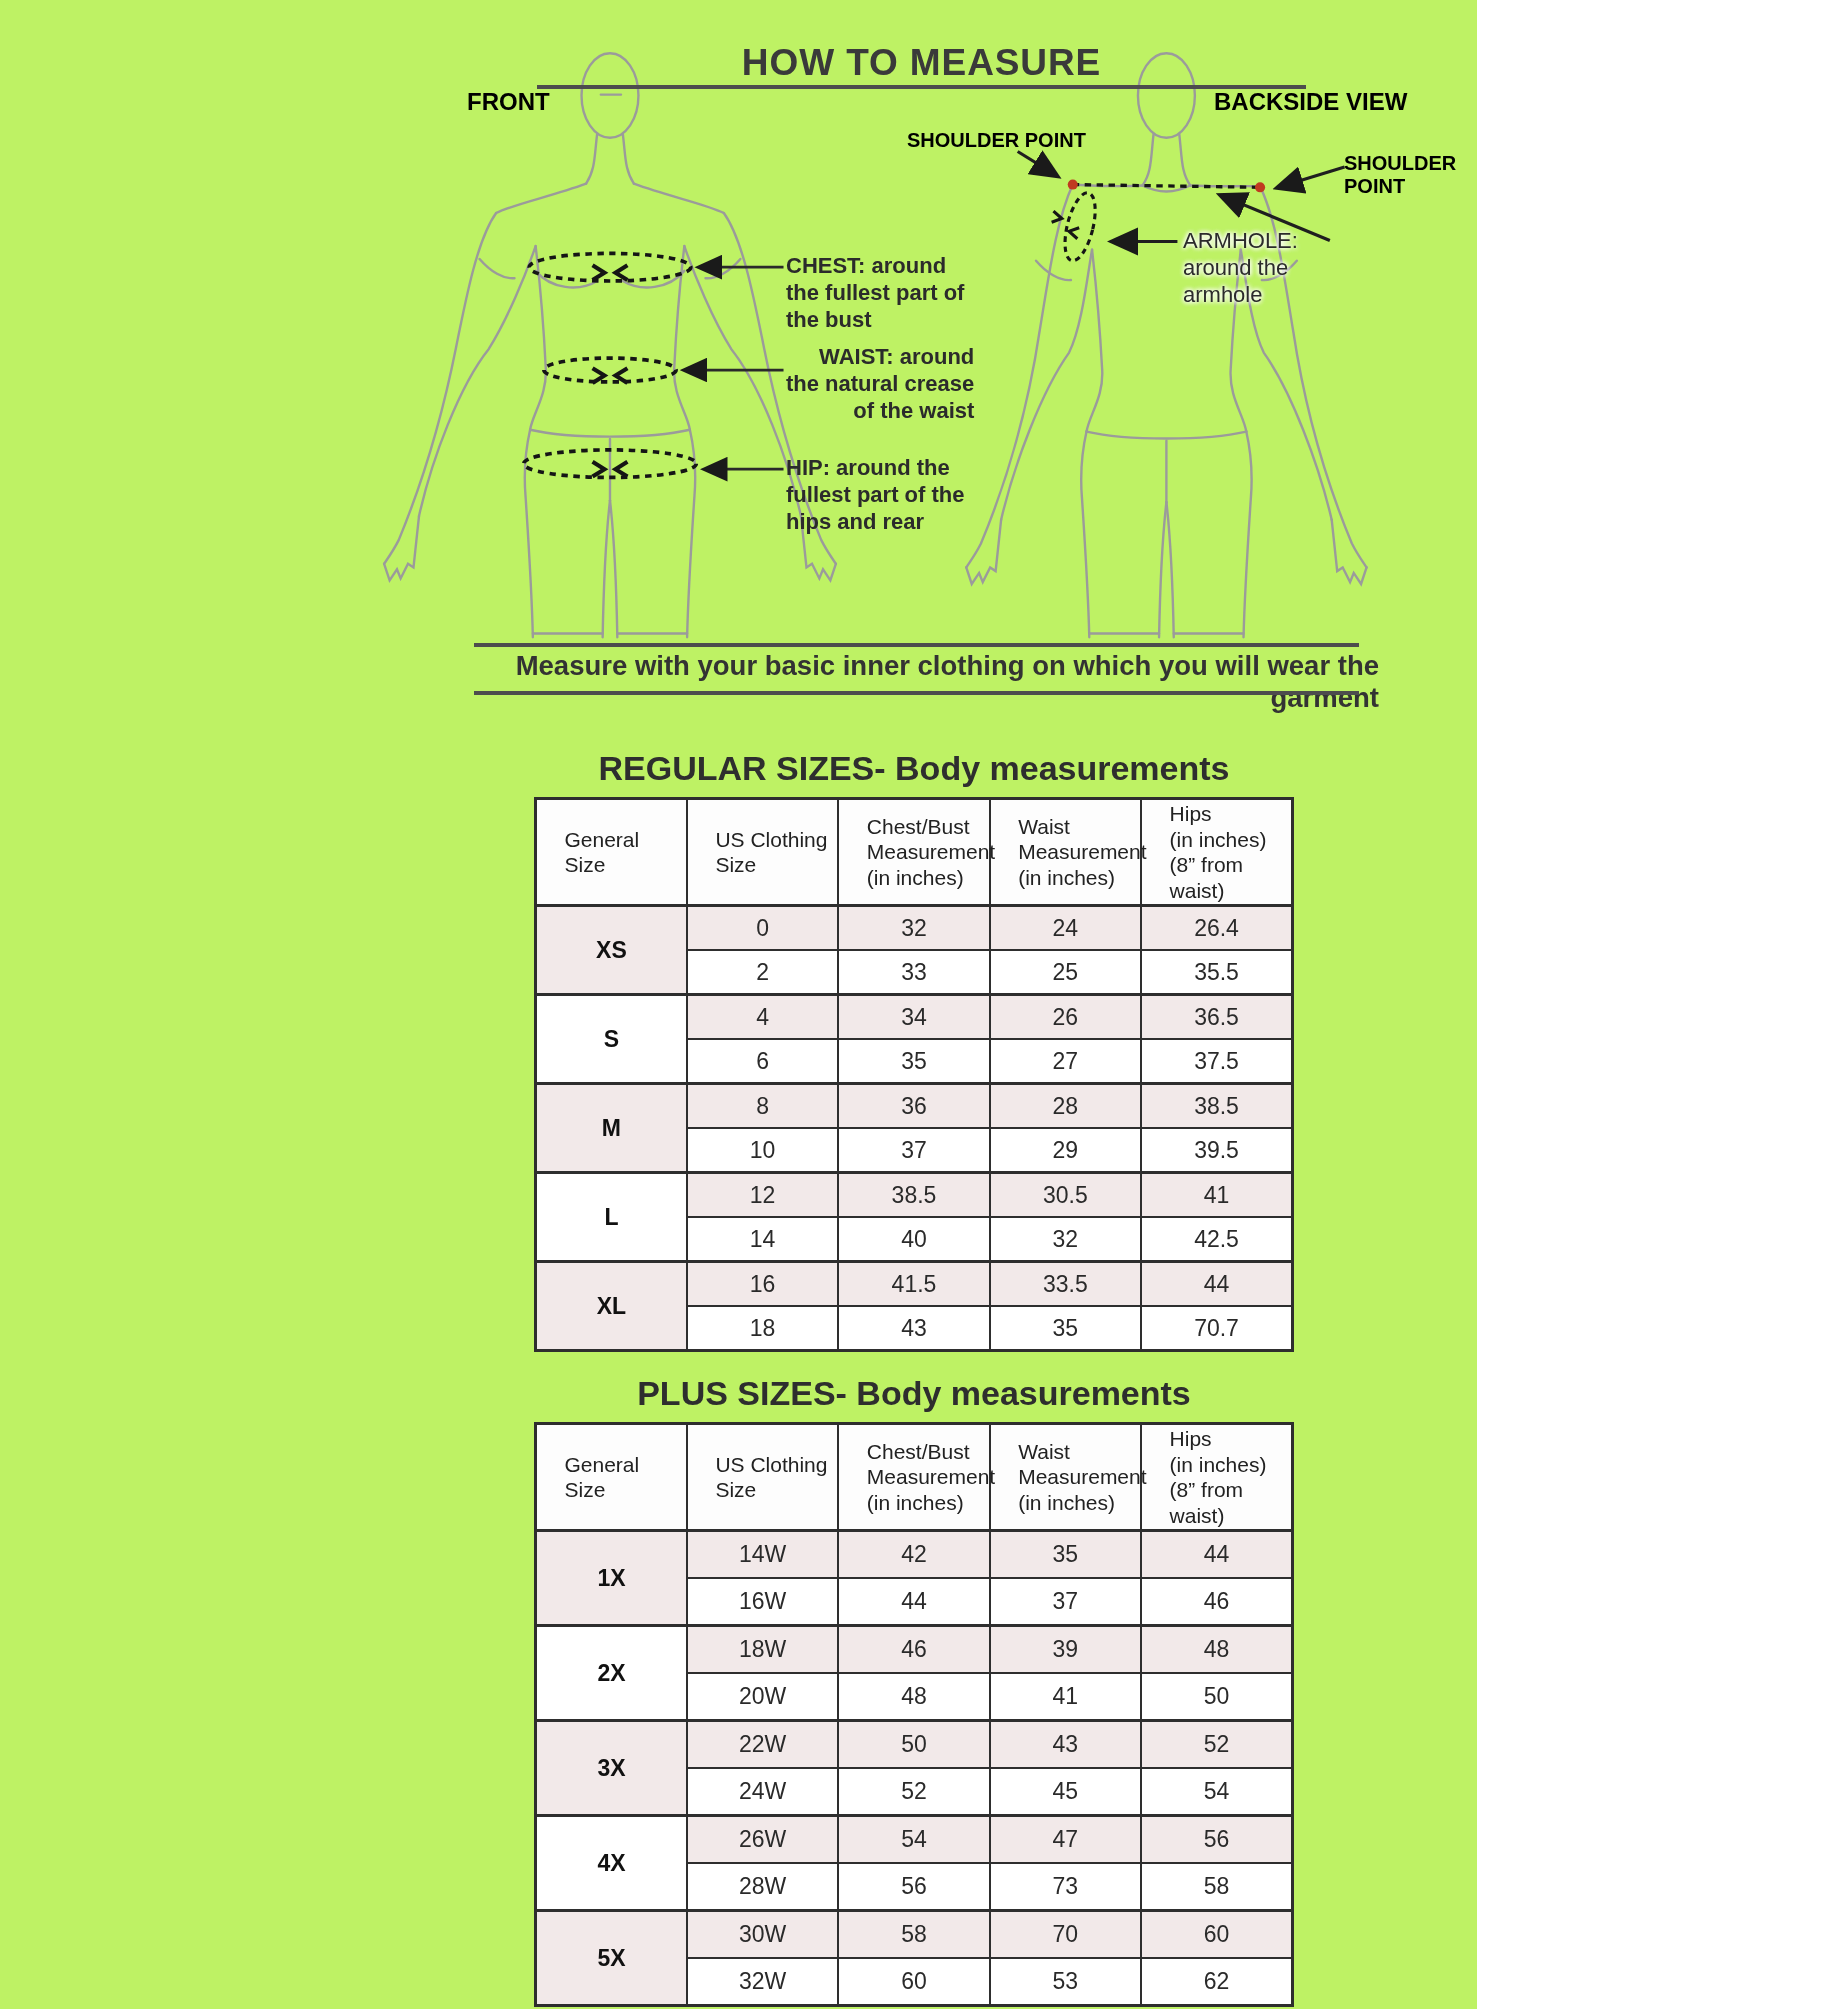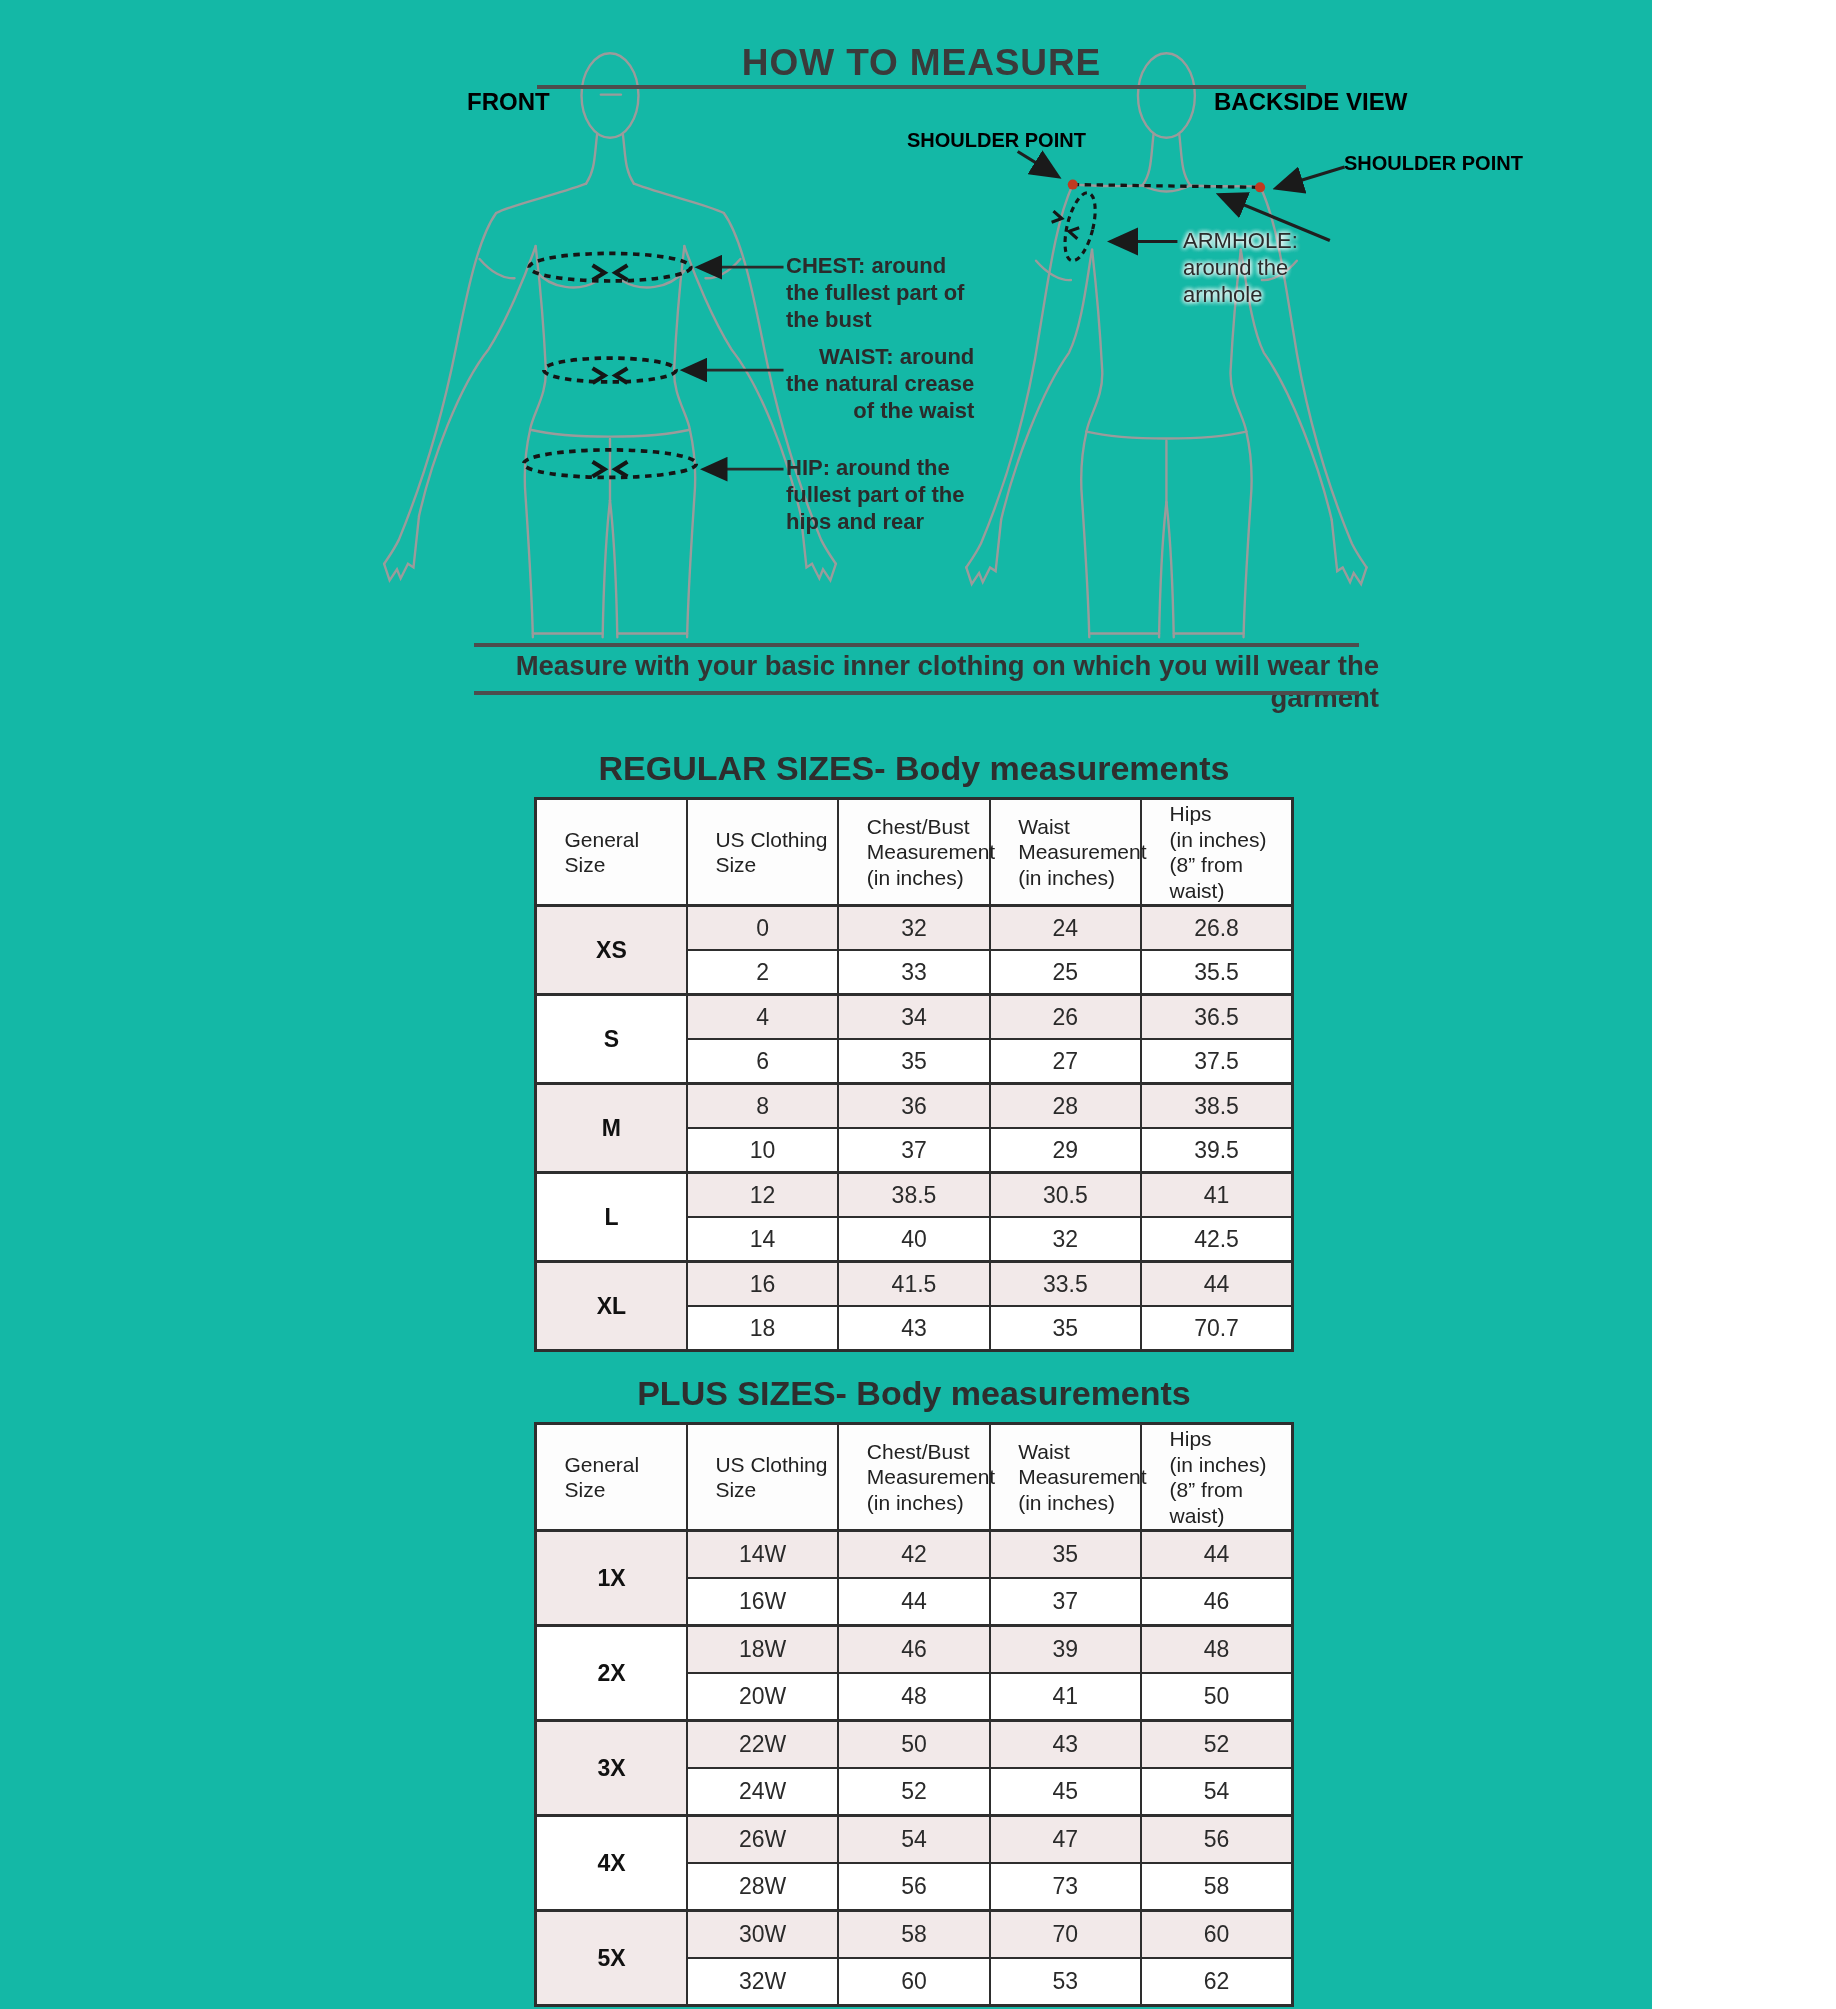--- a/index.html
+++ b/index.html
@@ -1,19 +1,19 @@
 <!DOCTYPE html>
 <html style="font-size:14.7px"><head>
 <meta charset="utf-8">
 <style>
   html,body{margin:0;padding:0;background:#ffffff;}
   .canvas{
     position:relative;
-    width:1652px;height:2009px;
-    background:#14b8a6;
+    width:1477px;height:2009px;
+    background:#bef264;
     font-family:"Liberation Sans","DejaVu Sans",sans-serif;
     overflow:hidden;
   }
   svg.fig{position:absolute;left:0;top:0;width:1837px;height:2009px;}
 
   
   .lbl{position:absolute;white-space:pre-line;color:#1c1c1c;}
   .how-title{left:537px;top:42px;width:769px;text-align:center;
     font-size:37px;font-weight:600;letter-spacing:0.9px;color:#3a3a3a;}
   .title-rule{position:absolute;left:537px;top:85px;width:769px;height:3.7px;background:#4d4d4d;}
@@ -198,21 +198,21 @@
 (in inches)
 (8” from waist)</th>
       </tr>
     </thead>
     <tbody id="regular-body">
         <tr class="group-start">
           <td rowspan="2" class="gsize shade">XS</td>
           <td class="shade">0</td>
           <td class="shade">32</td>
           <td class="shade">24</td>
-          <td class="shade">26.8</td>
+          <td class="shade">26.4</td>
         </tr>
         <tr>
           <td>2</td>
           <td>33</td>
           <td>25</td>
           <td>35.5</td>
         </tr>
         <tr class="group-start">
           <td rowspan="2" class="gsize">S</td>
           <td class="shade">4</td>

